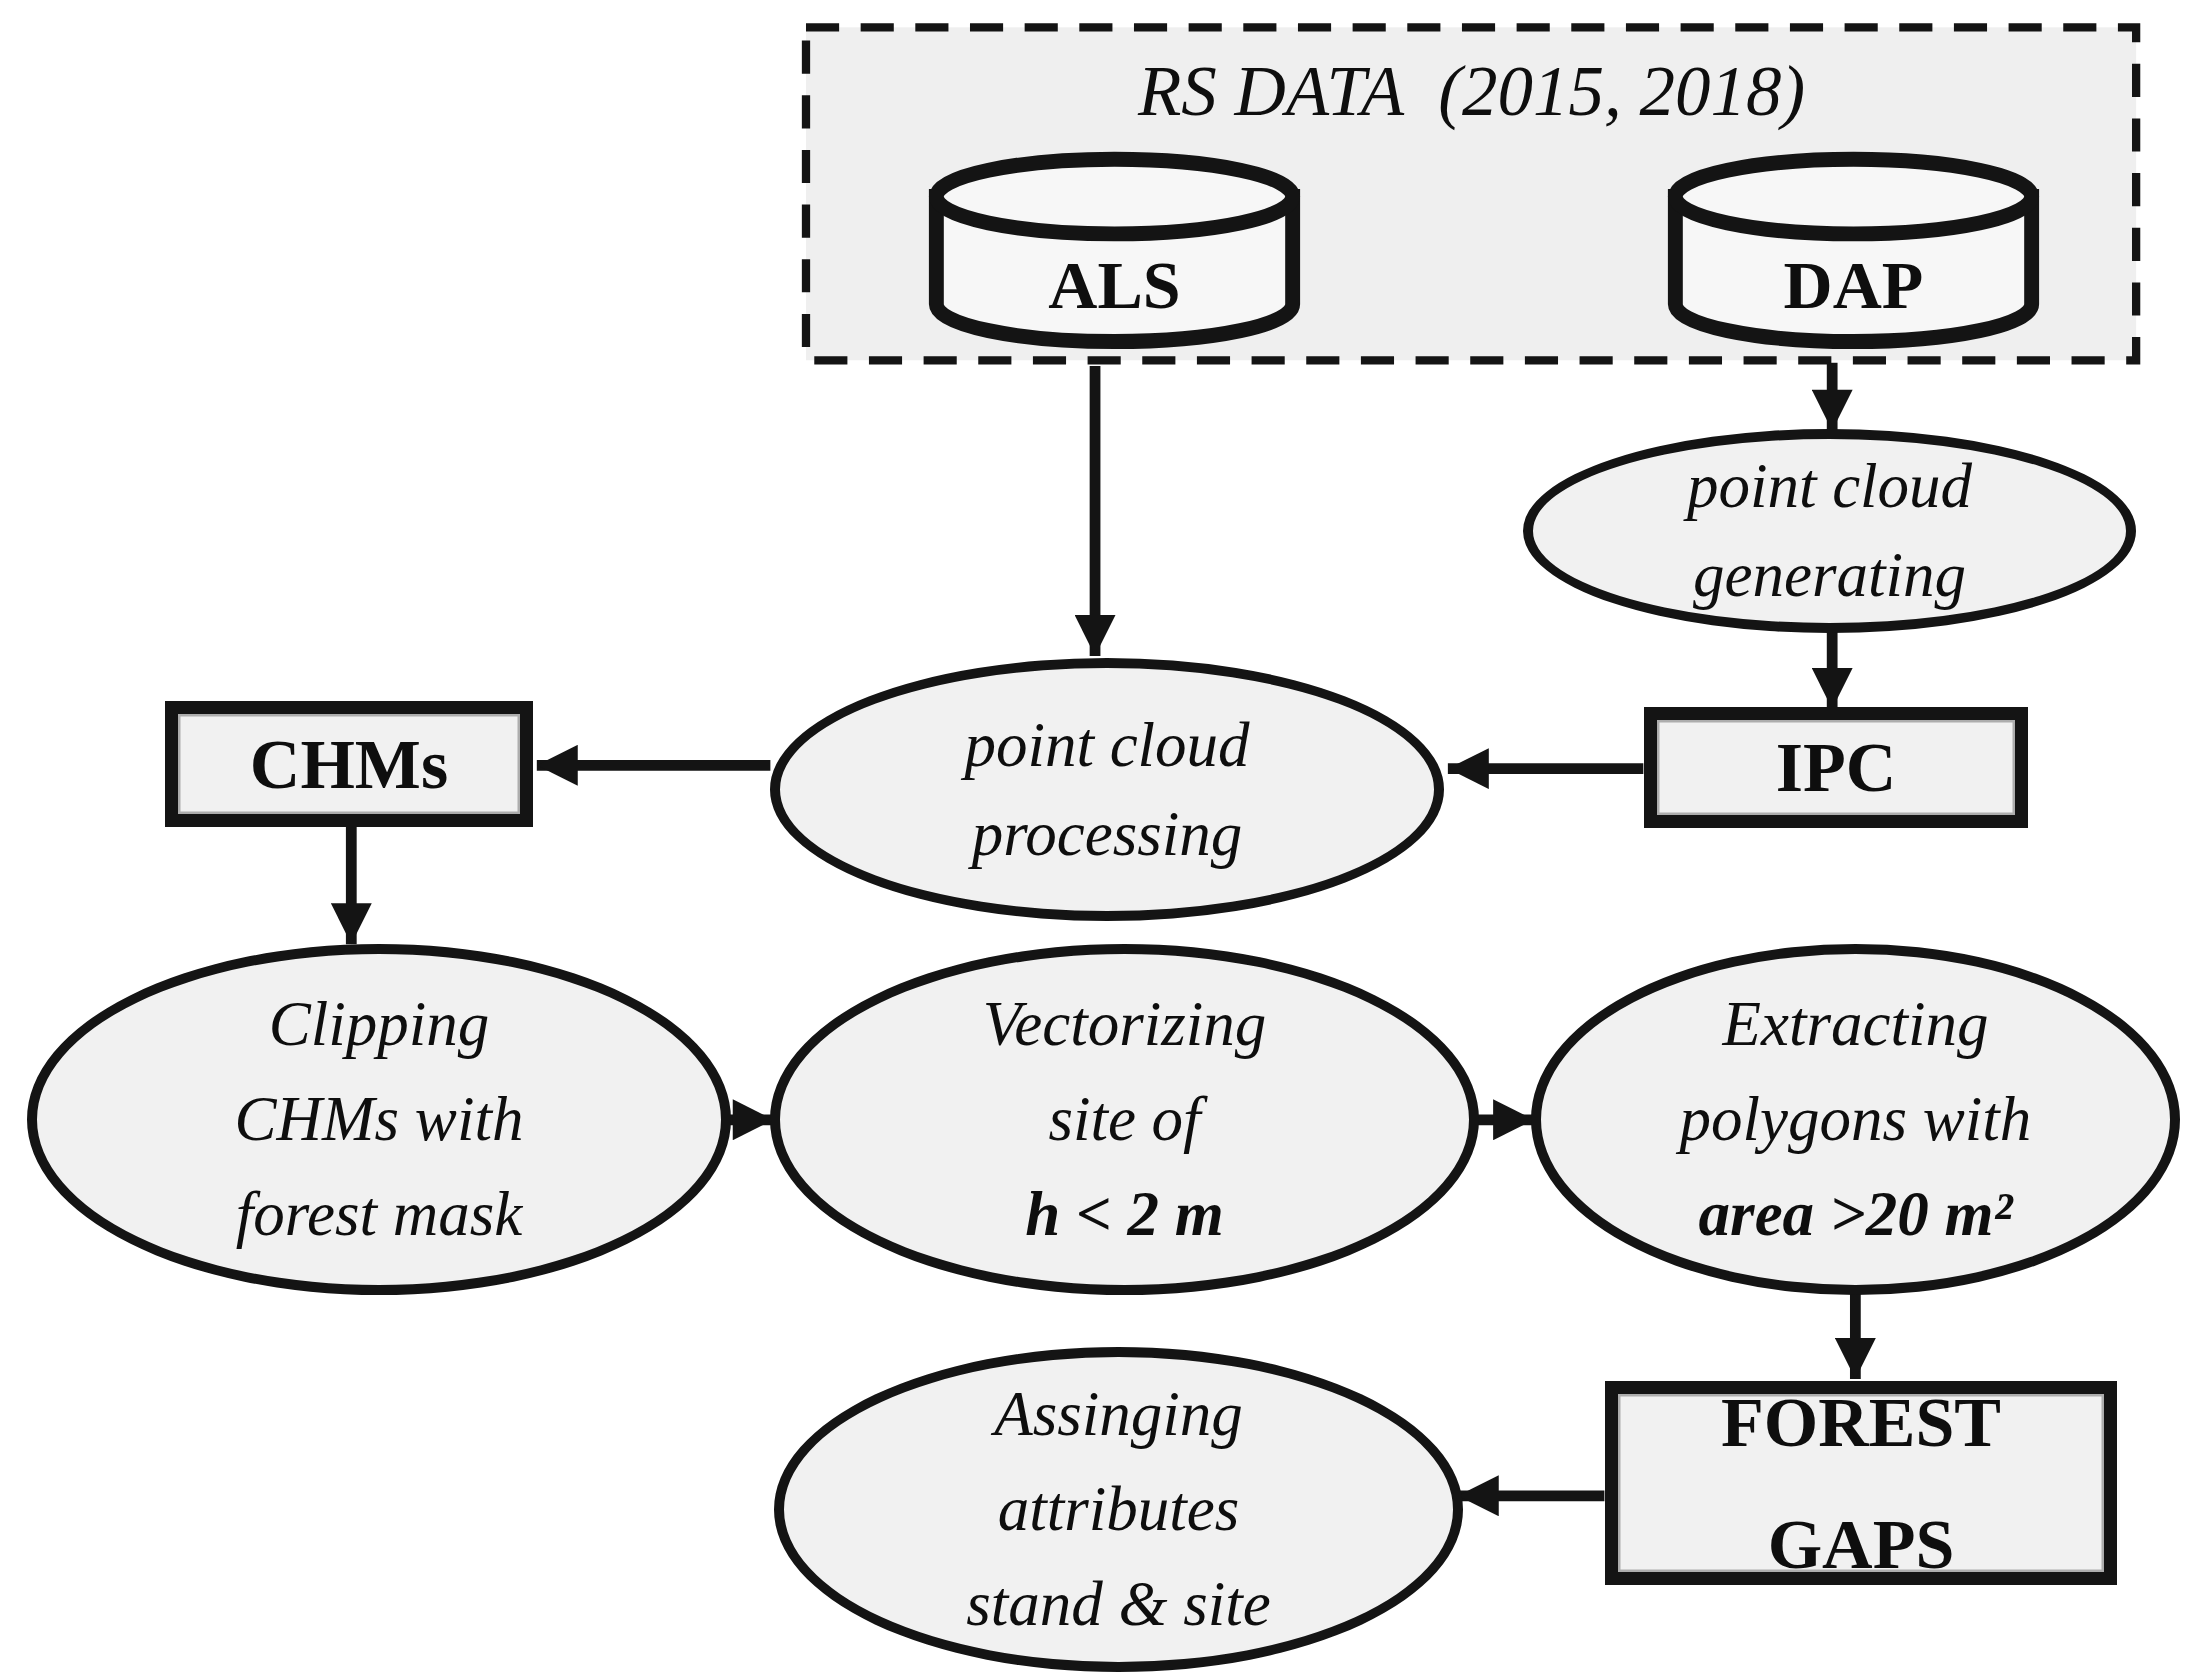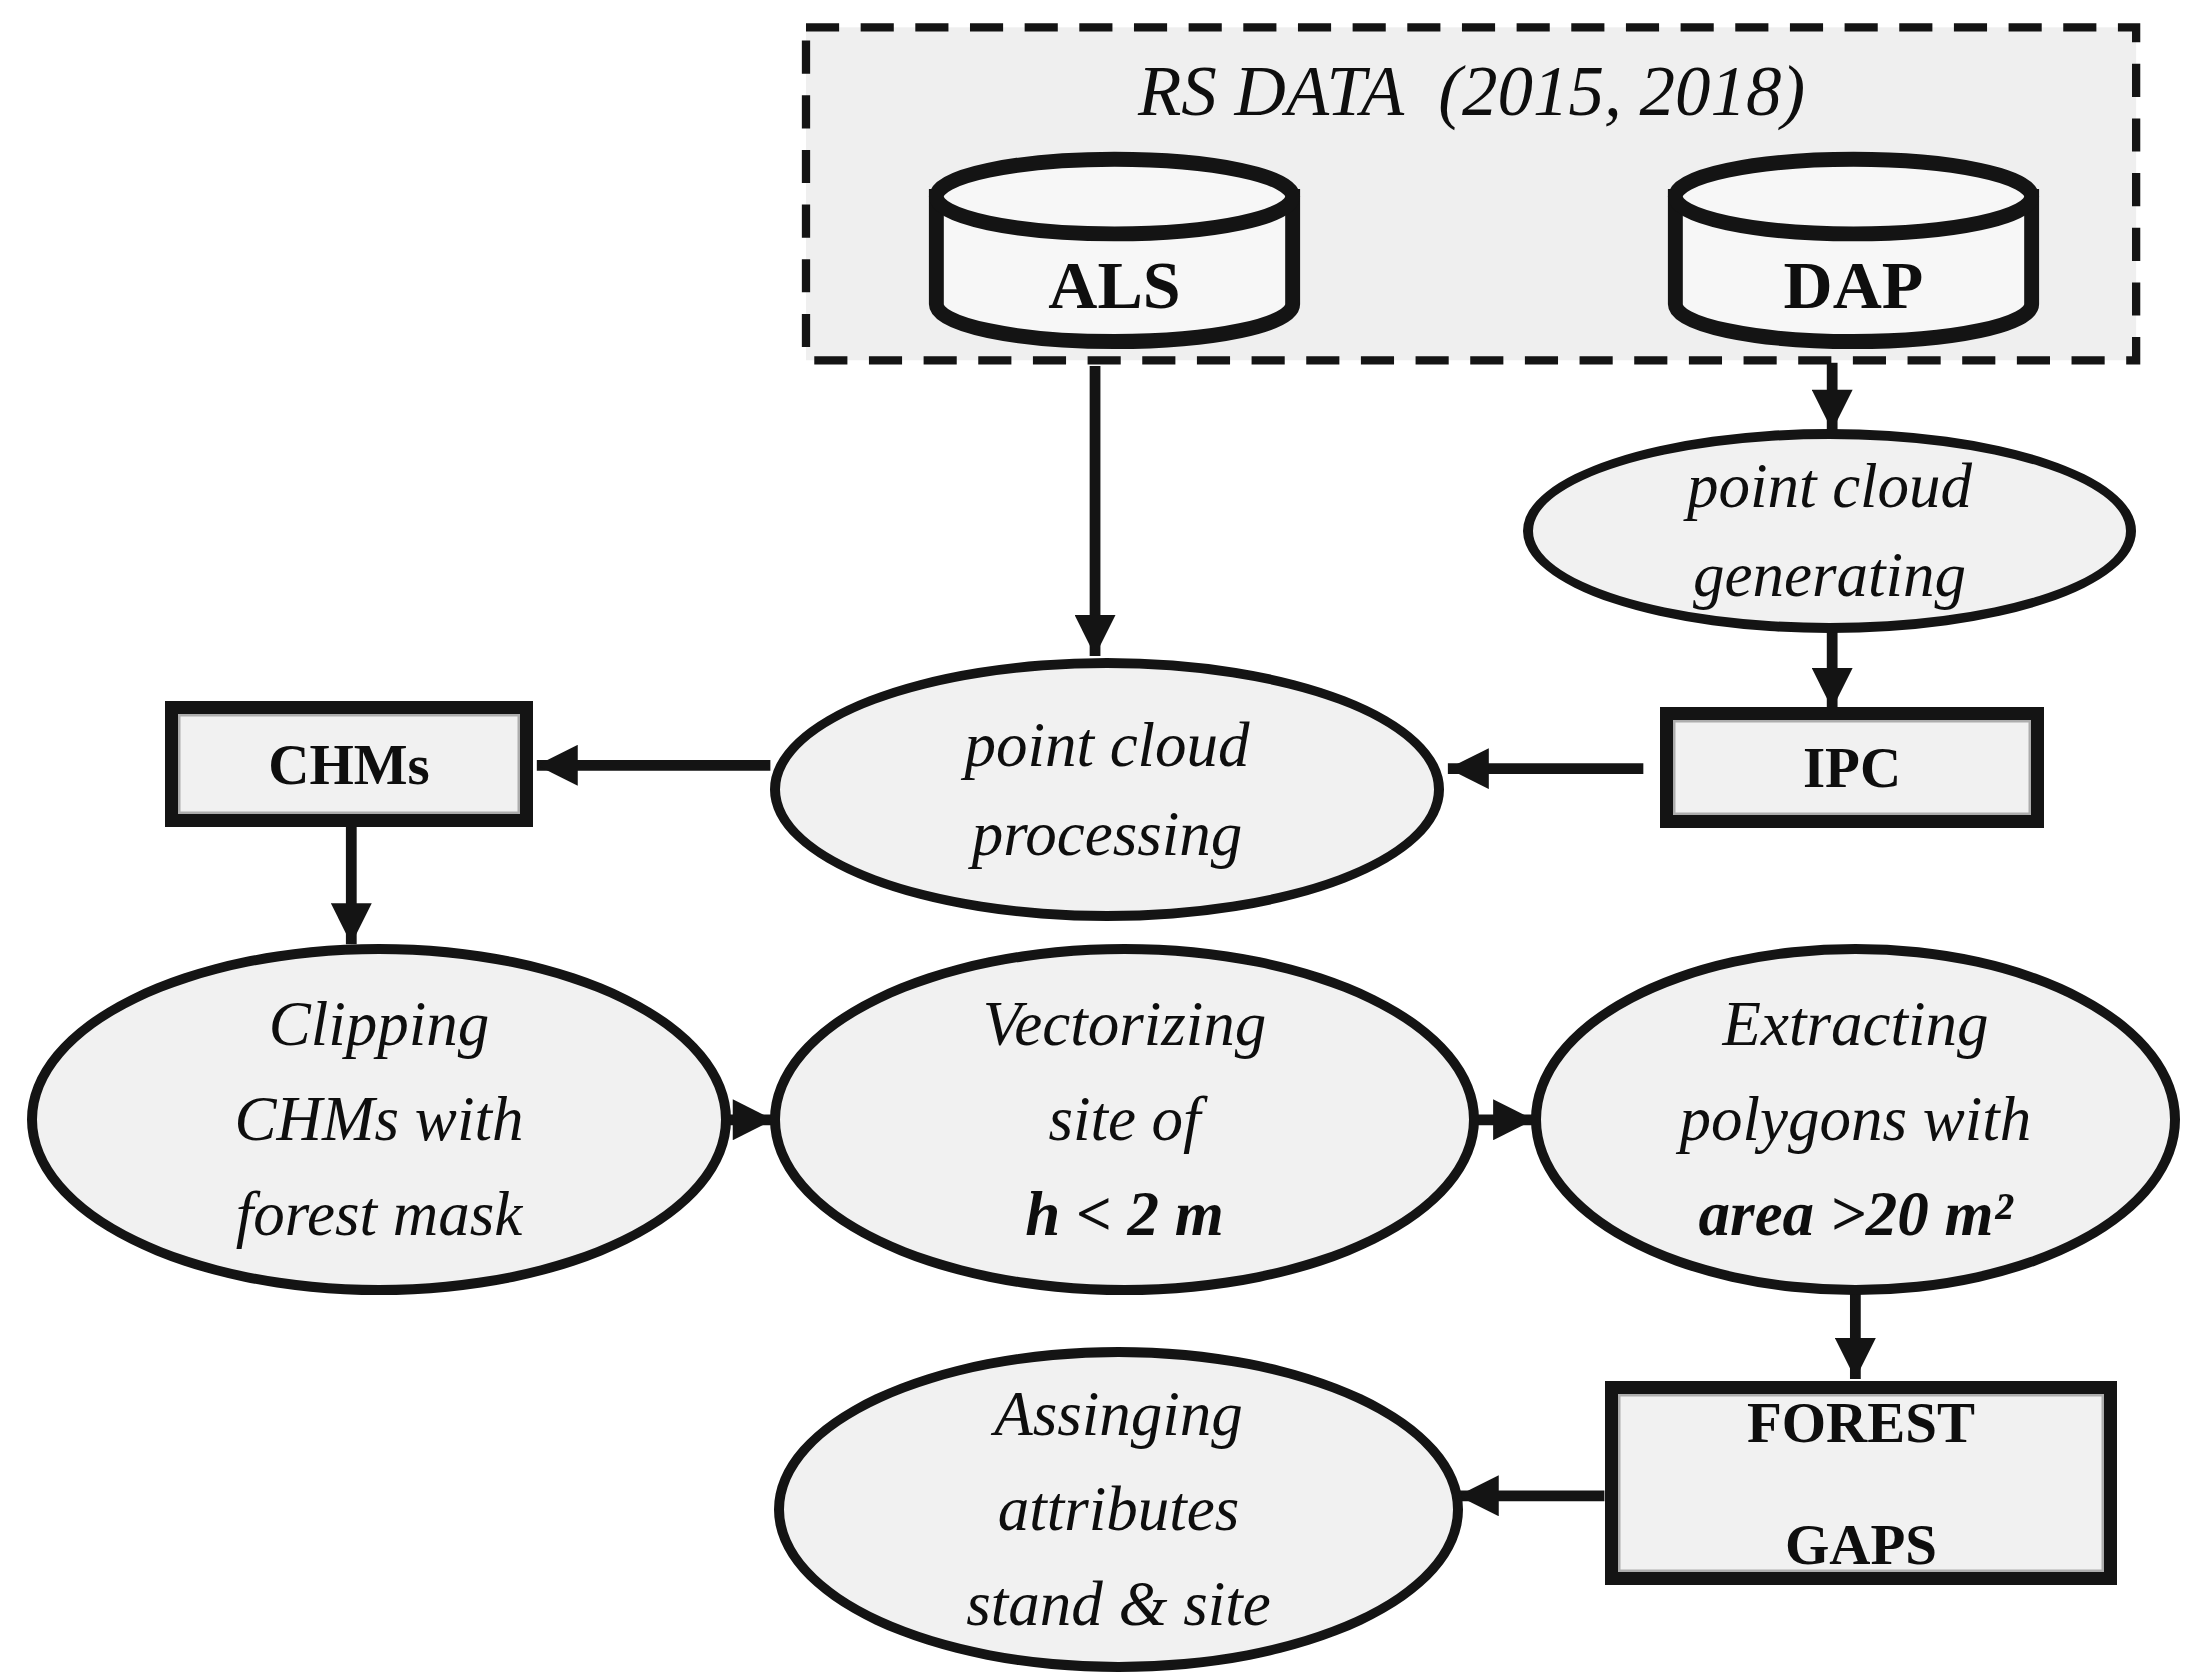--- a/index.html
+++ b/index.html
@@ -28,21 +28,21 @@
   .ellipse .ln { font-style: italic; font-size: 63px; line-height: 95px; white-space: nowrap; color: #0e0e0e; }
   .ellipse.two-line .ln { line-height: 89px; }
   .ellipse .emph { font-weight: bold; }
 
   .rectnode {
     position: absolute; border: 13.3px solid #141414; background: #f1f1f1;
     box-shadow: inset 0 0 0 2.5px #adadad;
     display: flex; flex-direction: column; align-items: center; justify-content: center;
     text-align: center;
   }
-  .rectnode .lbl { font-weight: bold; font-size: 57px; line-height: 87px; white-space: nowrap; color: #0e0e0e; }
+  .rectnode .lbl { font-weight: bold; font-size: 70px; line-height: 87px; white-space: nowrap; color: #0e0e0e; }
 </style>
 </head>
 <body>
 
 <div class="canvas">
 
   <svg class="layer" viewBox="0 0 2662 2026">
     <defs>
       <marker id="arrowhead" viewBox="0 0 10 10" refX="10" refY="5" markerWidth="4" markerHeight="3.8" orient="auto">
         <path d="M 0 0 L 10 5 L 0 10 Z" fill="#141414"></path>
@@ -79,21 +79,21 @@
       <ellipse cx="225" cy="55" rx="215" ry="45" fill="#f7f7f7" stroke="#141414" stroke-width="18"></ellipse>
     </svg>
     <div class="cyl-label">DAP</div>
   </div>
 
   <div class="ellipse two-line" style="left:1523px; top:429px; width:613px; height:204px;">
     <div class="ln">point cloud</div>
     <div class="ln">generating</div>
   </div>
 
-  <div class="rectnode" style="left:1644px; top:707px; width:384px; height:121px;margin-left:16px;">
+  <div class="rectnode" style="left:1644px; top:707px; width:384px; height:121px;">
     <div class="lbl">IPC</div>
   </div>
 
   <div class="ellipse two-line" style="left:770px; top:658px; width:674px; height:263px;">
     <div class="ln">point cloud</div>
     <div class="ln">processing</div>
   </div>
 
   <div class="rectnode" style="left:165px; top:701px; width:368px; height:126px;">
     <div class="lbl">CHMs</div>

